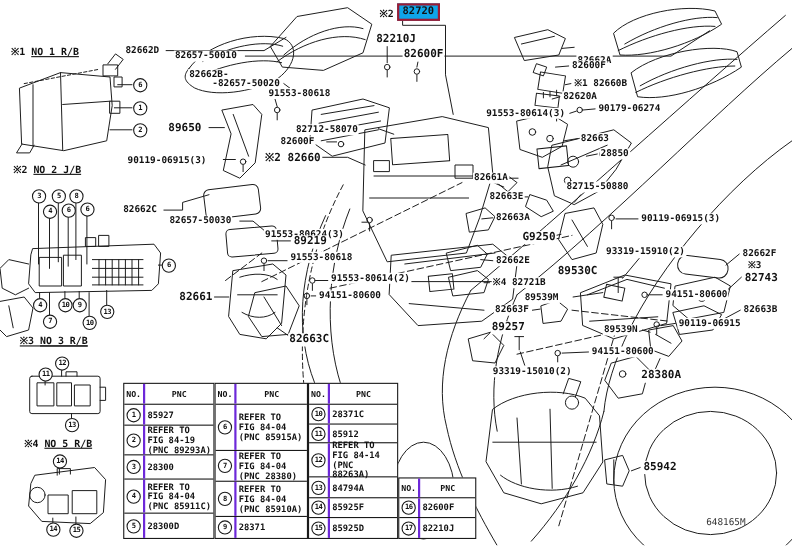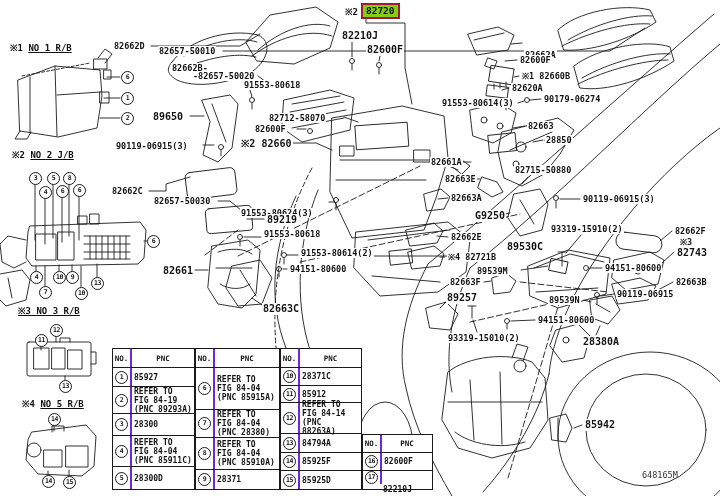--- a/index.html
+++ b/index.html
@@ -11,21 +11,21 @@
   .lbl.lg{font-size:10px;line-height:12px;}
   .sec{position:absolute;z-index:4;font:bold 9px "DejaVu Sans Mono",monospace;
        white-space:nowrap;background:#fff;line-height:11px;}
   .sec .u{text-decoration:underline;}
   .co{position:absolute;z-index:5;width:11px;height:11px;border:1px solid #1a1a1a;
       border-radius:50%;background:#fff;font:bold 6.5px/11px "DejaVu Sans Mono",monospace;
       text-align:center;letter-spacing:-0.5px;}
   #hl{position:absolute;left:345px;top:3px;z-index:6;display:flex;align-items:center;gap:3px;
       font:bold 9px "DejaVu Sans Mono",monospace;}
   #hlbox{border:2px solid #9e1b32;padding:0 3px;font:bold 9.5px "DejaVu Sans Mono",monospace;
-         line-height:12px;background:#84cc16;}
+         line-height:12px;background:#0ea5e9;}
   #corner{position:absolute;left:642px;top:470px;z-index:4;
           font:8.5px "DejaVu Sans Mono",monospace;color:#333;}
   .tg{position:absolute;z-index:3;background:#fff;border:1px solid #1a1a1a;box-sizing:border-box;}
   .trow{display:flex;border-top:1px solid #1a1a1a;box-sizing:border-box;align-items:center;}
   .trow:first-child{border-top:none;}
   .cno{width:17px;border-right:2px solid #6d28d9;align-self:stretch;display:flex;
        align-items:center;justify-content:center;}
   .cpnc{flex:1;padding:1px 2px;font:bold 8px/9px "DejaVu Sans Mono",monospace;}
   .chead{font:bold 7.5px "DejaVu Sans Mono",monospace;text-align:center;}
   .cno .tco{position:static;flex:0 0 auto;}
@@ -486,21 +486,21 @@
         <div class="cpnc chead">PNC</div>
       </div>
       <div class="trow" style="height: 18px;">
         <div class="cno">
           <div class="tco">16</div>
         </div>
         <div class="cpnc">
           <div>82600F</div>
         </div>
       </div>
-      <div class="trow" style="height: 19px; flex-direction: column;">
+      <div class="trow" style="height: 19px;">
         <div class="cno">
           <div class="tco">17</div>
         </div>
         <div class="cpnc">
           <div>82210J</div>
         </div>
       </div>
     </div>
   </div>
 

